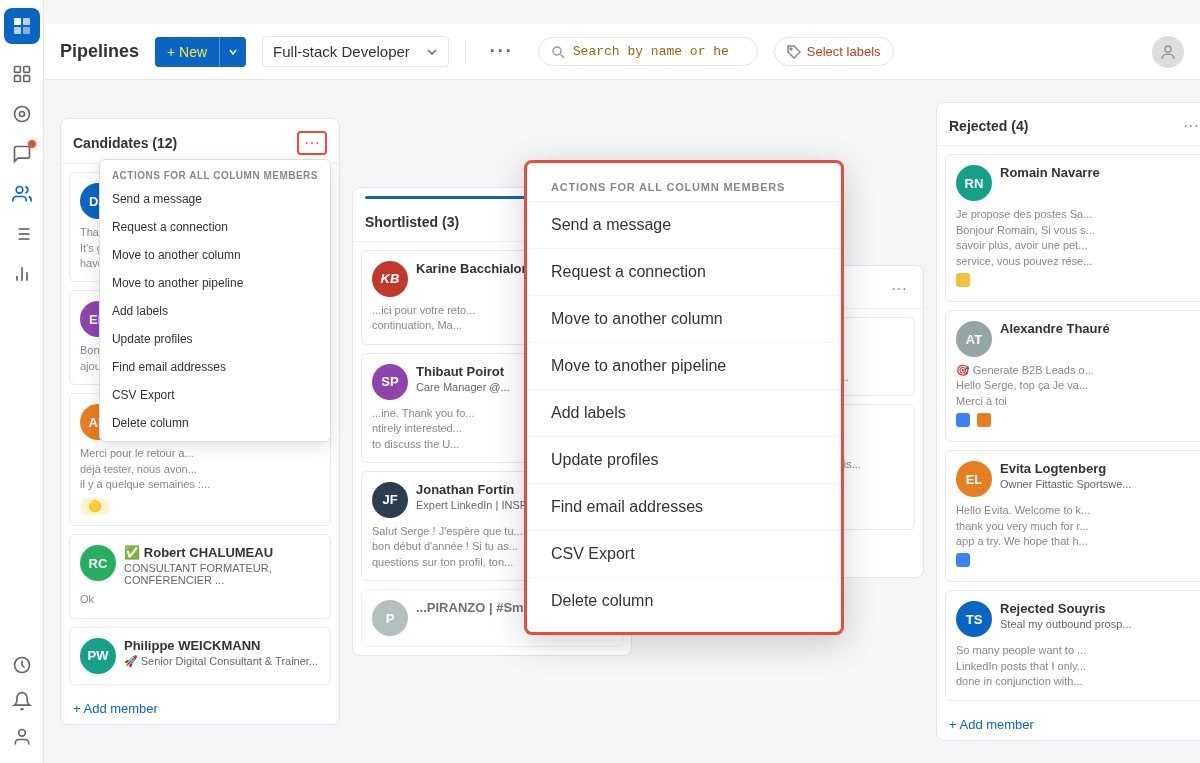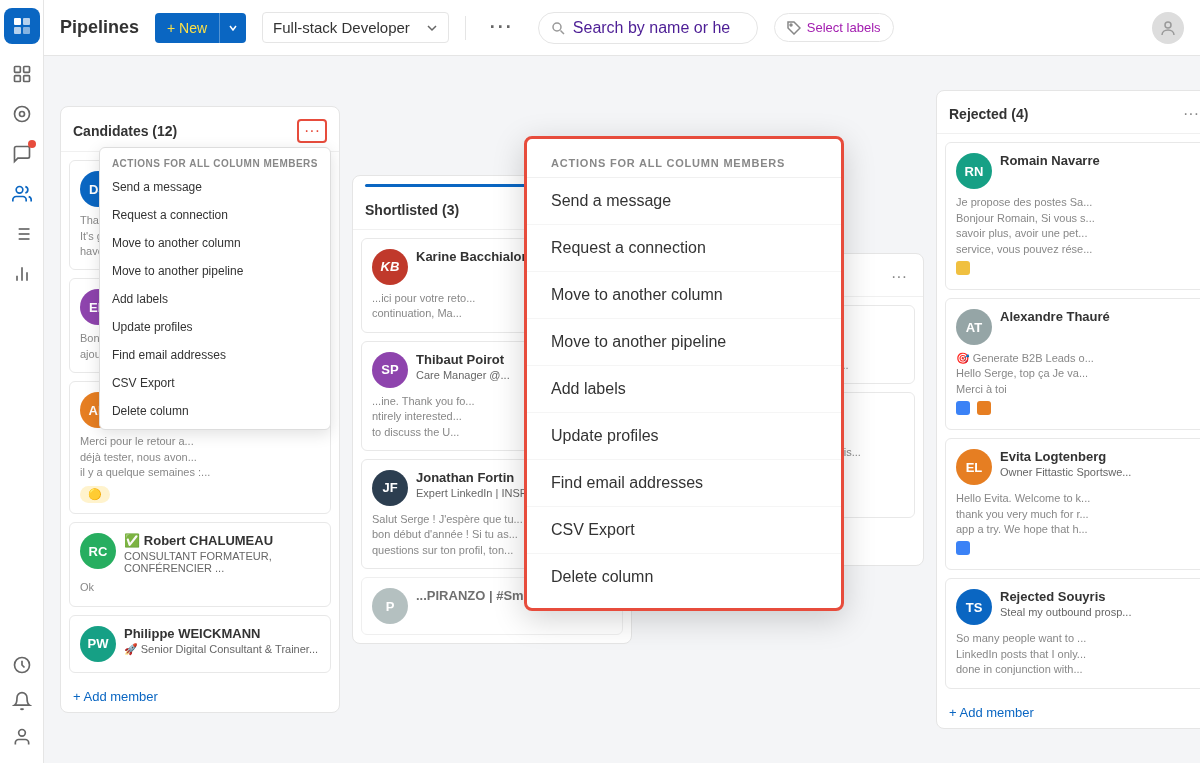--- a/index.html
+++ b/index.html
@@ -41,21 +41,21 @@
     .sidebar-badge {
       position: absolute;
       top: 4px; right: 4px;
       width: 8px; height: 8px;
       background: #e74c3c;
       border-radius: 50%;
     }
     .sidebar-bottom { margin-top: auto; }
 
     
-    .main { flex: 1; display: flex; flex-direction: column; overflow: hidden; }
+    .main { flex: 1; display: flex; flex-direction: column; overflow: hidden; margin-top: 24px; }
 
     
     .top-header {
       background: #fff;
       border-bottom: 1px solid #e5e5e5;
       height: 56px;
       display: flex;
       align-items: center;
       padding: 0 16px;
       gap: 16px;
@@ -111,21 +111,21 @@
       color: #999;
       font-size: 13px;
     }
     .label-selector {
       display: flex; align-items: center; gap: 6px;
       padding: 6px 12px;
       border: 1px solid #e5e5e5;
       border-radius: 20px;
       cursor: pointer;
       font-size: 13px;
-      color: #a21caf;
+      color: #c2410c;
     }
     .header-avatar {
       width: 32px; height: 32px;
       border-radius: 50%;
       background: #ddd;
       margin-left: auto;
       overflow: hidden;
       display: flex; align-items: center; justify-content: center;
       font-size: 12px; color: #666;
     }
@@ -408,21 +408,21 @@
             <polyline points="2,4 6,8 10,4" fill="none" stroke="#666" stroke-width="1.5"></polyline>
           </svg>
       </div>
       <div class="header-divider"></div>
       <div class="header-more-btn">···</div>
       <div class="search-bar">
         <svg width="14" height="14" viewBox="0 0 14 14" fill="none" stroke="#999" stroke-width="1.5">
             <circle cx="6" cy="6" r="4"></circle>
             <line x1="9.5" y1="9.5" x2="13" y2="13"></line>
           </svg>
-        <span style="color:#4c1d95; font-size:16px;">Search by name or he</span>
+        <span style="color:#a16207; font-size:13px;font-family:Liberation Mono, monospace;">Search by name or he</span>
       </div>
       <div class="label-selector">
         <svg width="14" height="14" viewBox="0 0 14 14" fill="none" stroke="#888" stroke-width="1.5">
             <path d="M1 1h6l6 6-6 6L1 7V1z"></path>
             <circle cx="4" cy="4" r="1" fill="#888"></circle>
           </svg>
         <span>Select labels</span>
       </div>
       <div class="header-avatar">
         <svg width="18" height="18" viewBox="0 0 18 18" fill="none" stroke="#999" stroke-width="1.5">

